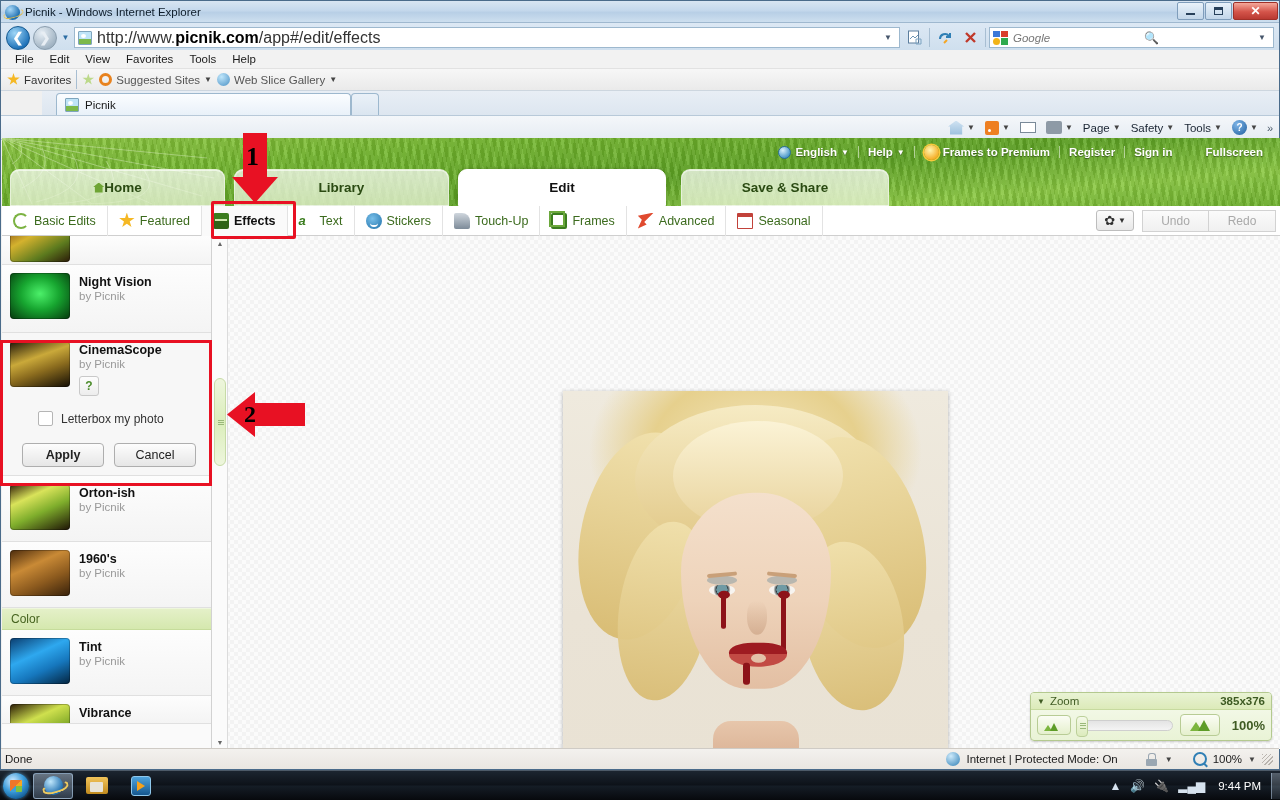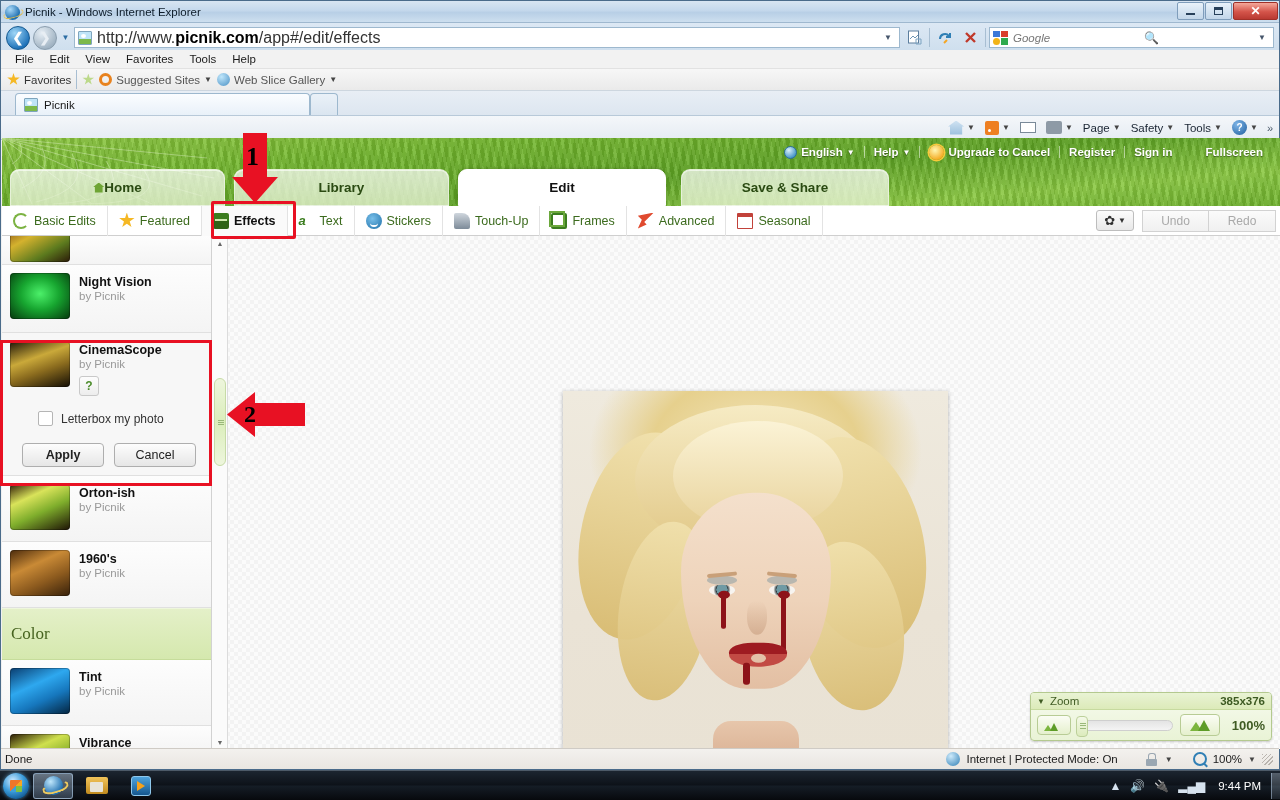--- a/index.html
+++ b/index.html
@@ -132,21 +132,21 @@
   }
   .star.sm { width:12px;height:12px;background:#bcd98a; }
   .ocircle { width:13px;height:13px;border-radius:50%;border:3px solid #e8821e;flex:0 0 auto; }
   .ws-ic { width:13px;height:13px;border-radius:50%;background:radial-gradient(circle at 35% 30%,#bfe6fb,#4a90c4);flex:0 0 auto;}
   .dncar { font-size:8px;color:#444; }
 
   
   #tabrow {
     height:24px; display:flex; align-items:flex-end;
     background: linear-gradient(180deg,#e8eef5,#dde6f0);
-    padding-left:14px; position:relative;
+    padding-left:14px; position:relative;margin-left:41px;
   }
   .tab {
     height:22px; width:295px; background:linear-gradient(180deg,#fbfdff,#e9f1f9);
     border:1px solid #9db8ce; border-bottom:none;
     border-radius:4px 4px 0 0;
     display:flex;align-items:center;gap:6px;padding:0 8px;
     font-size:11.5px;color:#1a1a1a;
   }
   .tab.newtab { width:28px; background:linear-gradient(180deg,#eaf1f8,#dae5f0); }
   #cmdbar {
@@ -279,21 +279,21 @@
     width:60px;height:46px;border-radius:4px;flex:0 0 auto;
     background:#3a2a14; overflow:hidden; position:relative;
     box-shadow:inset 0 0 0 1px rgba(0,0,0,.25);
   }
   .fxinfo { padding-top:2px; }
   .fxname { font-size:12.5px; font-weight:bold; color:#111; line-height:14px; }
   .fxby { font-size:11.5px; color:#999; line-height:14px; }
   .cat {
     background:linear-gradient(180deg,#e4f0c8,#d5e8ae);
     border-bottom:1px solid #c6dc9b; border-top:1px solid #eef6dd;
-    font-size:17px;color:#46631f; padding:15px 9px;font-family:Liberation Serif, serif;
+    font-size:12px;color:#46631f; padding:3px 9px;
   }
   
   .fx.sel { background:#f7f7f7; flex-wrap:wrap; }
   .qbtn {
     width:20px;height:20px;margin-top:5px;
     border:1px solid #c9c9c9;border-radius:3px;
     background:linear-gradient(180deg,#fdfdfd,#ededed);
     display:flex;align-items:center;justify-content:center;
     font-size:12px;font-weight:bold;color:#4c8c2b;
   }
@@ -653,21 +653,21 @@
           <span style="font-size:8px">▼</span>
         </span>
         <span class="vbar"></span>
         <span class="tr">
           <span>Help</span>
           <span style="font-size:8px">▼</span>
         </span>
         <span class="vbar"></span>
         <span class="tr">
           <span class="sun-ic"></span>
-          <span>Upgrade to Cancel</span>
+          <span>Frames to Premium</span>
         </span>
         <span class="vbar"></span>
         <span class="tr">Register</span>
         <span class="vbar"></span>
         <span class="tr">Sign in</span>
         <span class="tr" style="padding-left:24px">Fullscreen</span>
       </div>
 
       <div id="maintabs">
         <div class="mtab" style="left:8px;width:215px">

